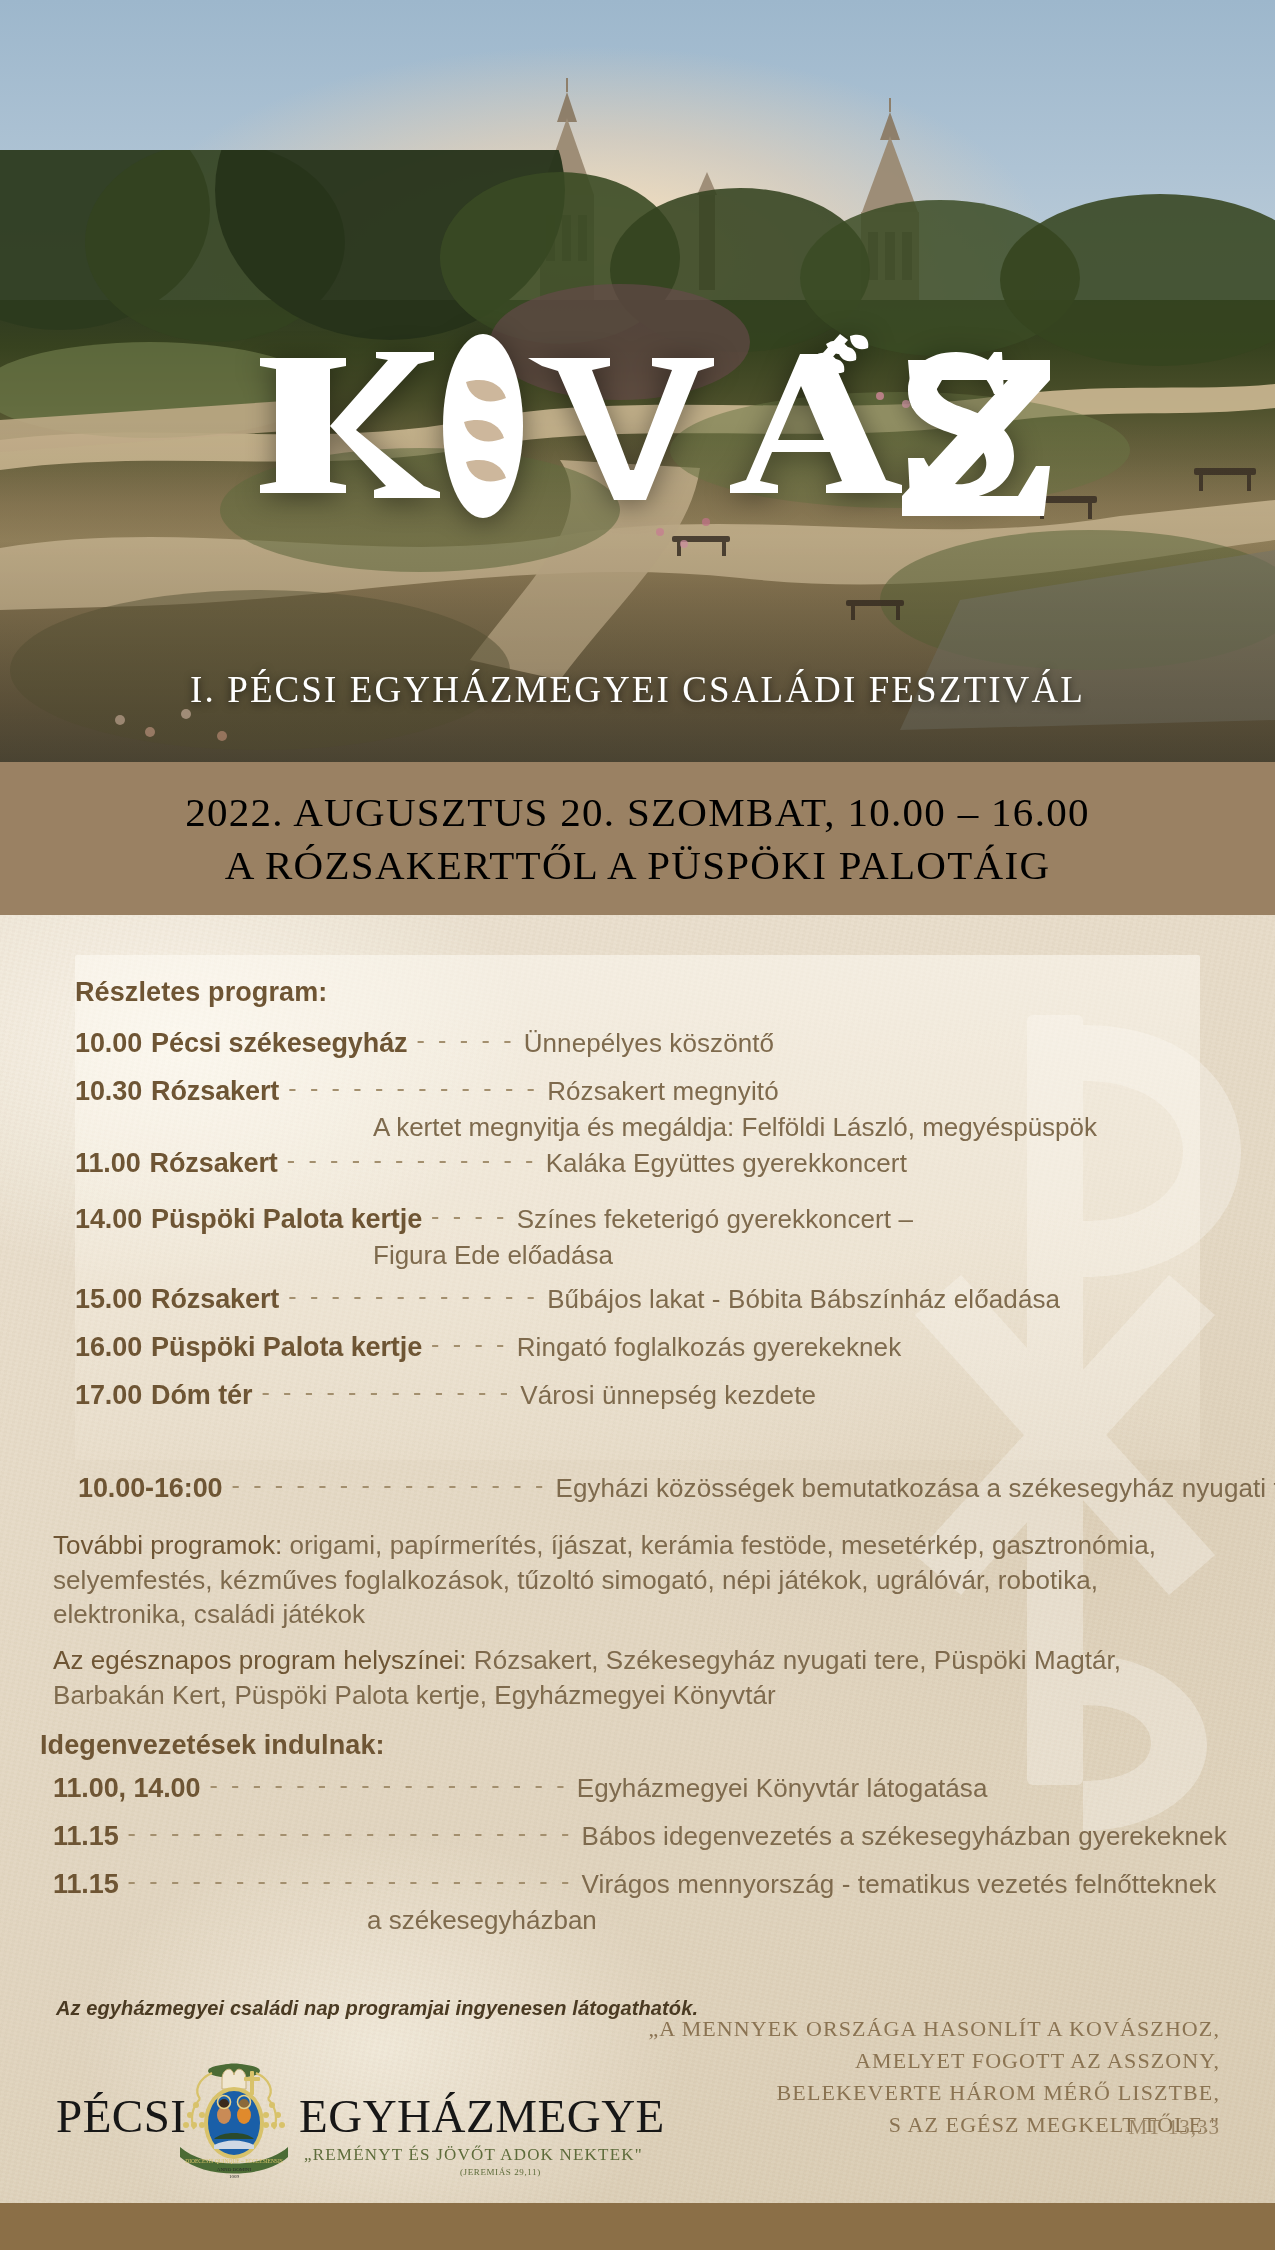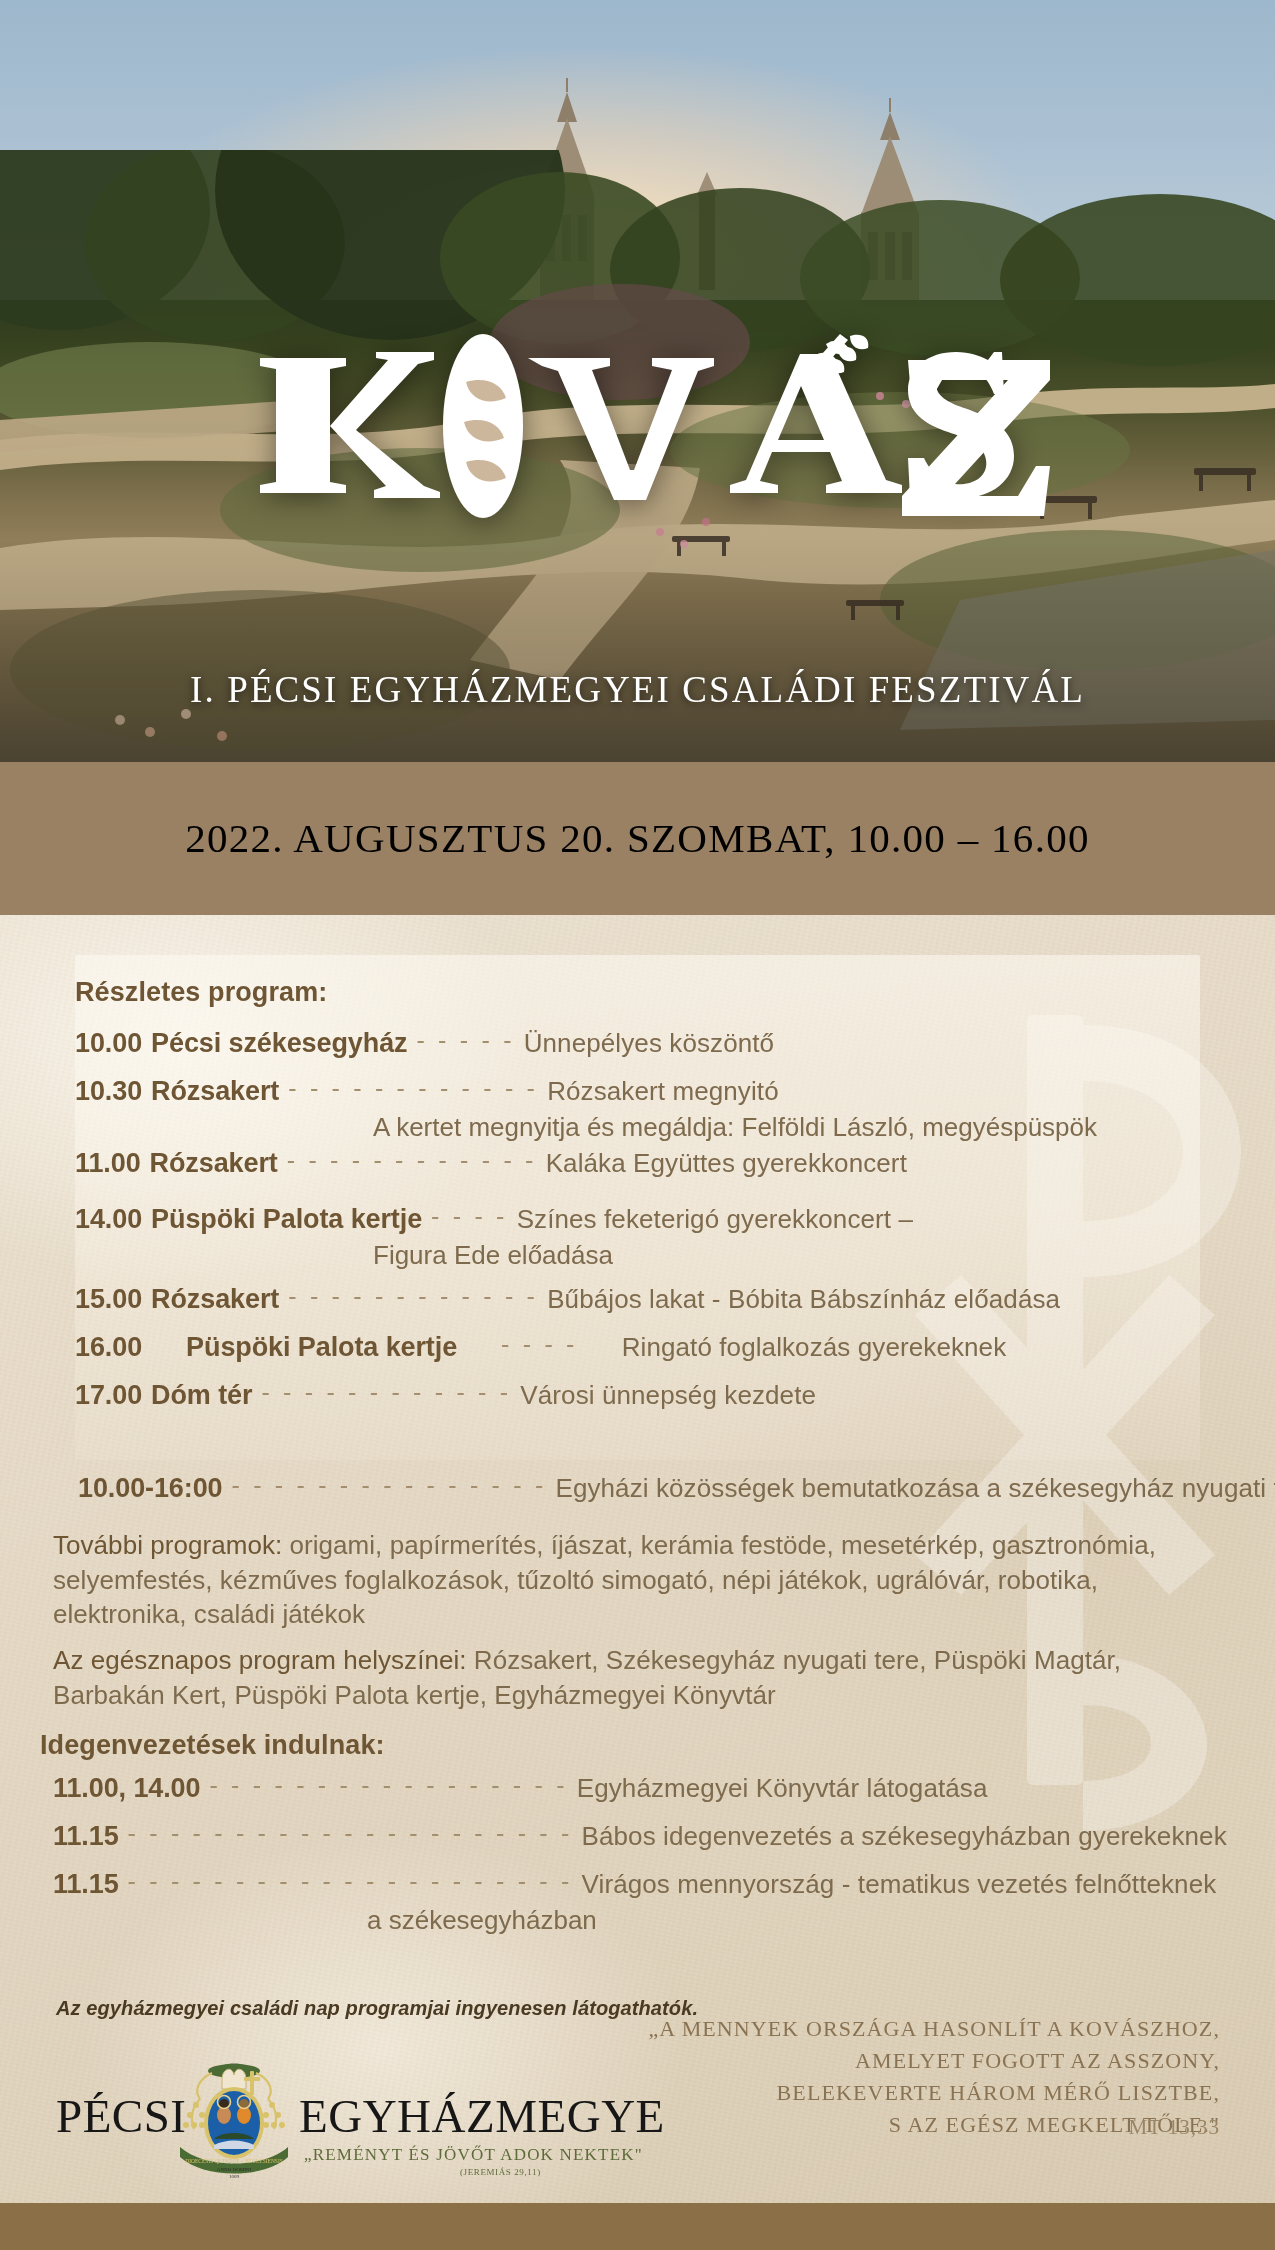--- a/index.html
+++ b/index.html
@@ -286,20 +286,21 @@
 
     <svg style="position:absolute;left:calc(50% + 262px);top:26px;" width="160" height="180" viewBox="0 0 160 180">
       <path d="M8,4 L150,4 L150,24 L44,140 L118,140 L136,110 L150,110 L144,160 L2,160 L2,140 L108,24 L42,24 L26,52 L12,52 Z" fill="#ffffff"></path>
     </svg>
   </div>
 
   <div class="logo-sub">I. PÉCSI EGYHÁZMEGYEI CSALÁDI FESZTIVÁL</div>
 
   <div class="date-band">
     <div class="date-line">2022. AUGUSZTUS 20. SZOMBAT, 10.00 – 16.00</div>
+    <div class="date-line second">A RÓZSAKERTTŐL A PÜSPÖKI PALOTÁIG</div>
   </div>
 
   <div class="paper">
     <div class="grain"></div>
 
     <svg class="watermark" viewBox="0 0 520 900">
       <g fill="#ffffff" opacity="0.55">
 
         <rect x="232" y="60" width="56" height="770" rx="6"></rect>
 
@@ -348,21 +349,21 @@
       </div>
       <div class="pdesc2" style="left:373px;top:325px;">Figura Ede előadása</div>
 
       <div class="prow" style="left:75px;top:369px;">
         <span class="ptime">15.00</span>
         <span class="ptime" style="padding-left:9px;">Rózsakert</span>
         <span class="pdash">- - - - - - - - - - - -</span>
         <span class="pdesc">Bűbájos lakat - Bóbita Bábszínház előadása</span>
       </div>
 
-      <div class="prow" style="left:75px;top:417px;gap:35px;">
+      <div class="prow" style="left:75px;top:417px;">
         <span class="ptime">16.00</span>
         <span class="ptime" style="padding-left:9px;">Püspöki Palota kertje</span>
         <span class="pdash">- - - -</span>
         <span class="pdesc">Ringató foglalkozás gyerekeknek</span>
       </div>
 
       <div class="prow" style="left:75px;top:465px;">
         <span class="ptime">17.00</span>
         <span class="ptime" style="padding-left:9px;">Dóm tér</span>
         <span class="pdash">- - - - - - - - - - - -</span>

